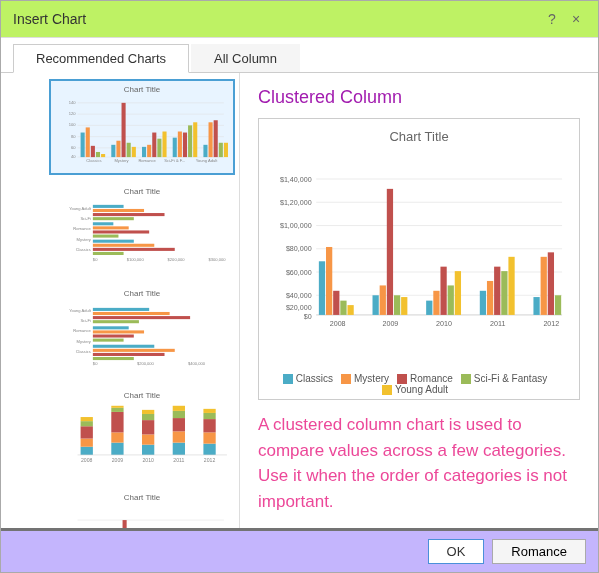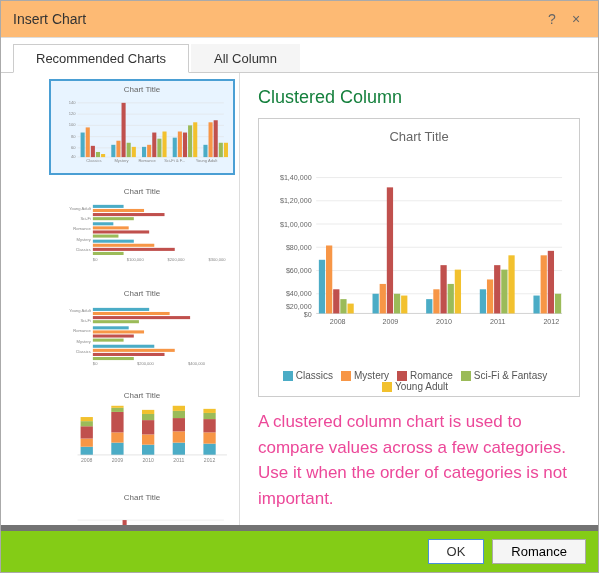--- a/index.html
+++ b/index.html
@@ -9,21 +9,21 @@
       width: 599px;
       height: 573px;
       background: #fff;
       border: 1px solid #aaa;
       box-shadow: 3px 3px 12px rgba(0,0,0,0.3);
       display: flex;
       flex-direction: column;
     }
 
     .title-bar {
-      background: #fdba74;
+      background: #bef264;
       border-bottom: 1px solid #ddd;
       padding: 8px 12px;
       display: flex;
       justify-content: space-between;
       align-items: center;
     }
 
     .title-bar-left {
       display: flex;
       align-items: center;
@@ -135,21 +135,21 @@
     .right-panel {
       flex: 1;
       padding: 14px 18px;
       display: flex;
       flex-direction: column;
     }
 
     .chart-name {
       font-size: 18px;
       font-weight: 400;
-      color: #15803d;
+      color: #a21caf;
       margin-bottom: 10px;
     }
 
     .chart-preview-box {
       border: 1px solid #ccc;
       flex: 1;
       display: flex;
       flex-direction: column;
       align-items: center;
       justify-content: center;
@@ -166,26 +166,26 @@
     }
 
     .chart-desc {
       font-size: 17px;
       color: #ec4899;
       line-height: 1.5;
     }
 
     
     .bottom-bar {
-      border-top: 6px solid #737373;
+      border-top: 3px solid #737373;
       padding: 8px 12px;
       display: flex;
       justify-content: flex-end;
       gap: 8px;
-      background: #84cc16;
+      background: #c4b5fd;
     }
 
     .btn {
       padding: 4px 18px;
       font-size: 13px;
       cursor: pointer;
       border: 1px solid #aaa;
       background: #f5f5f5;
     }
 

